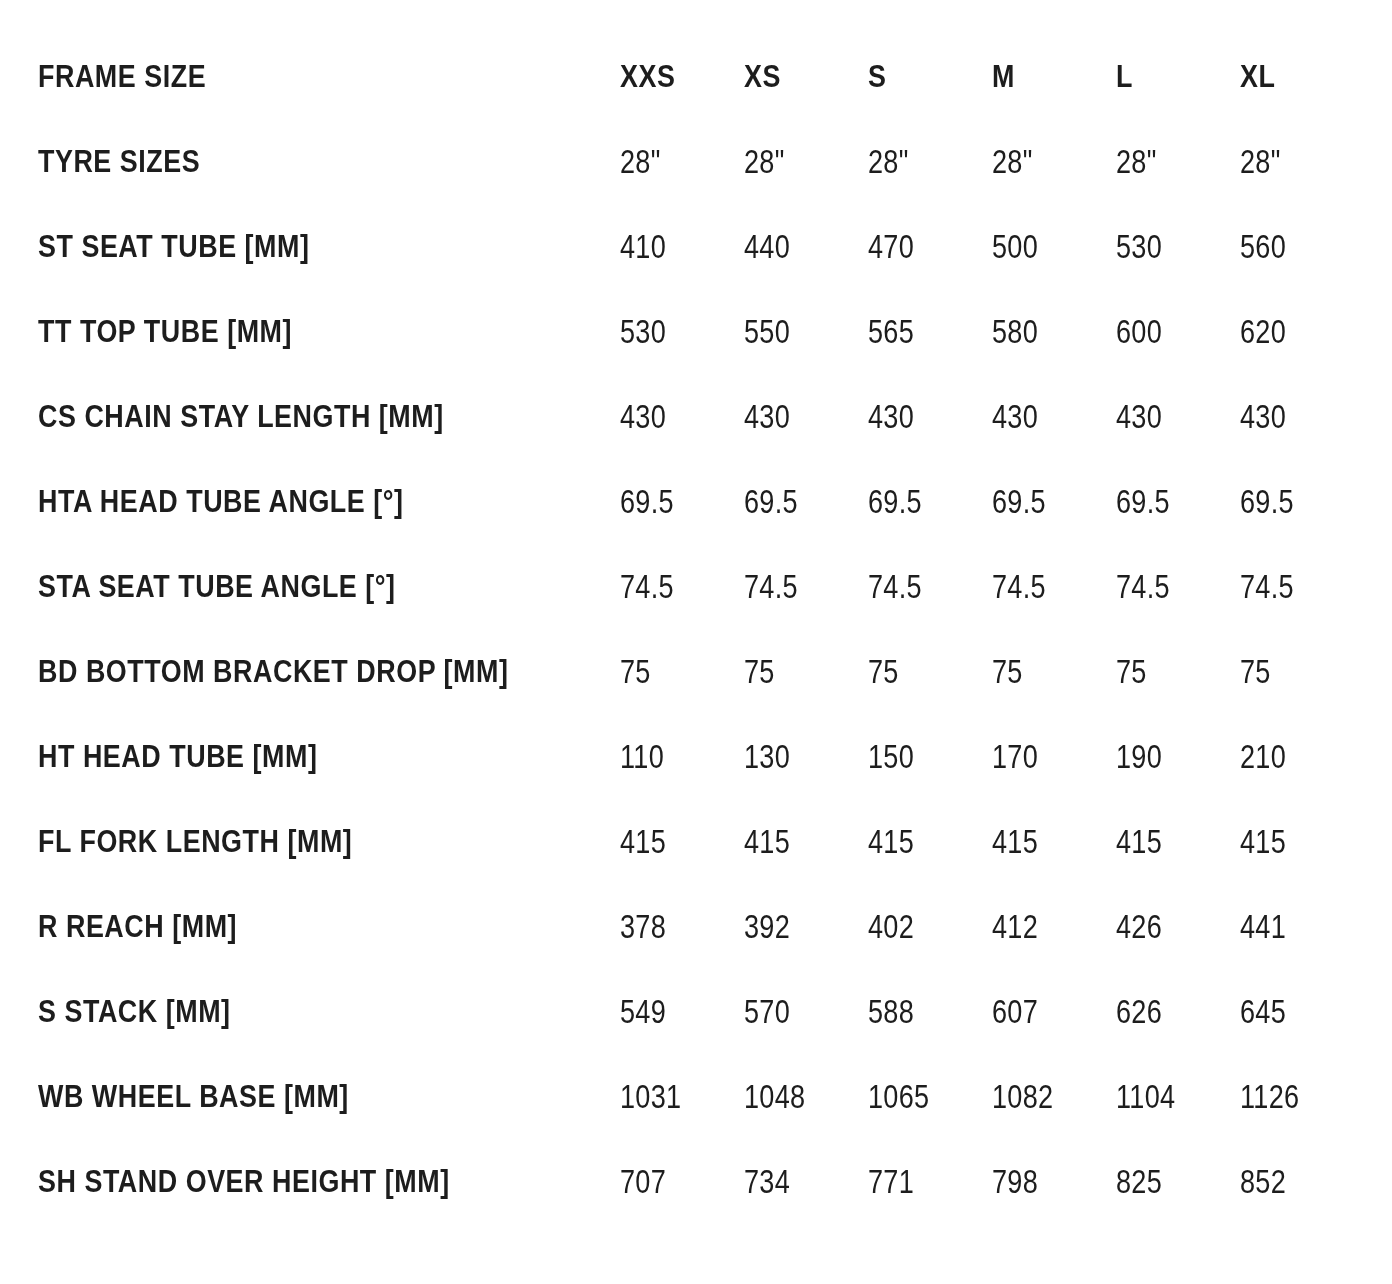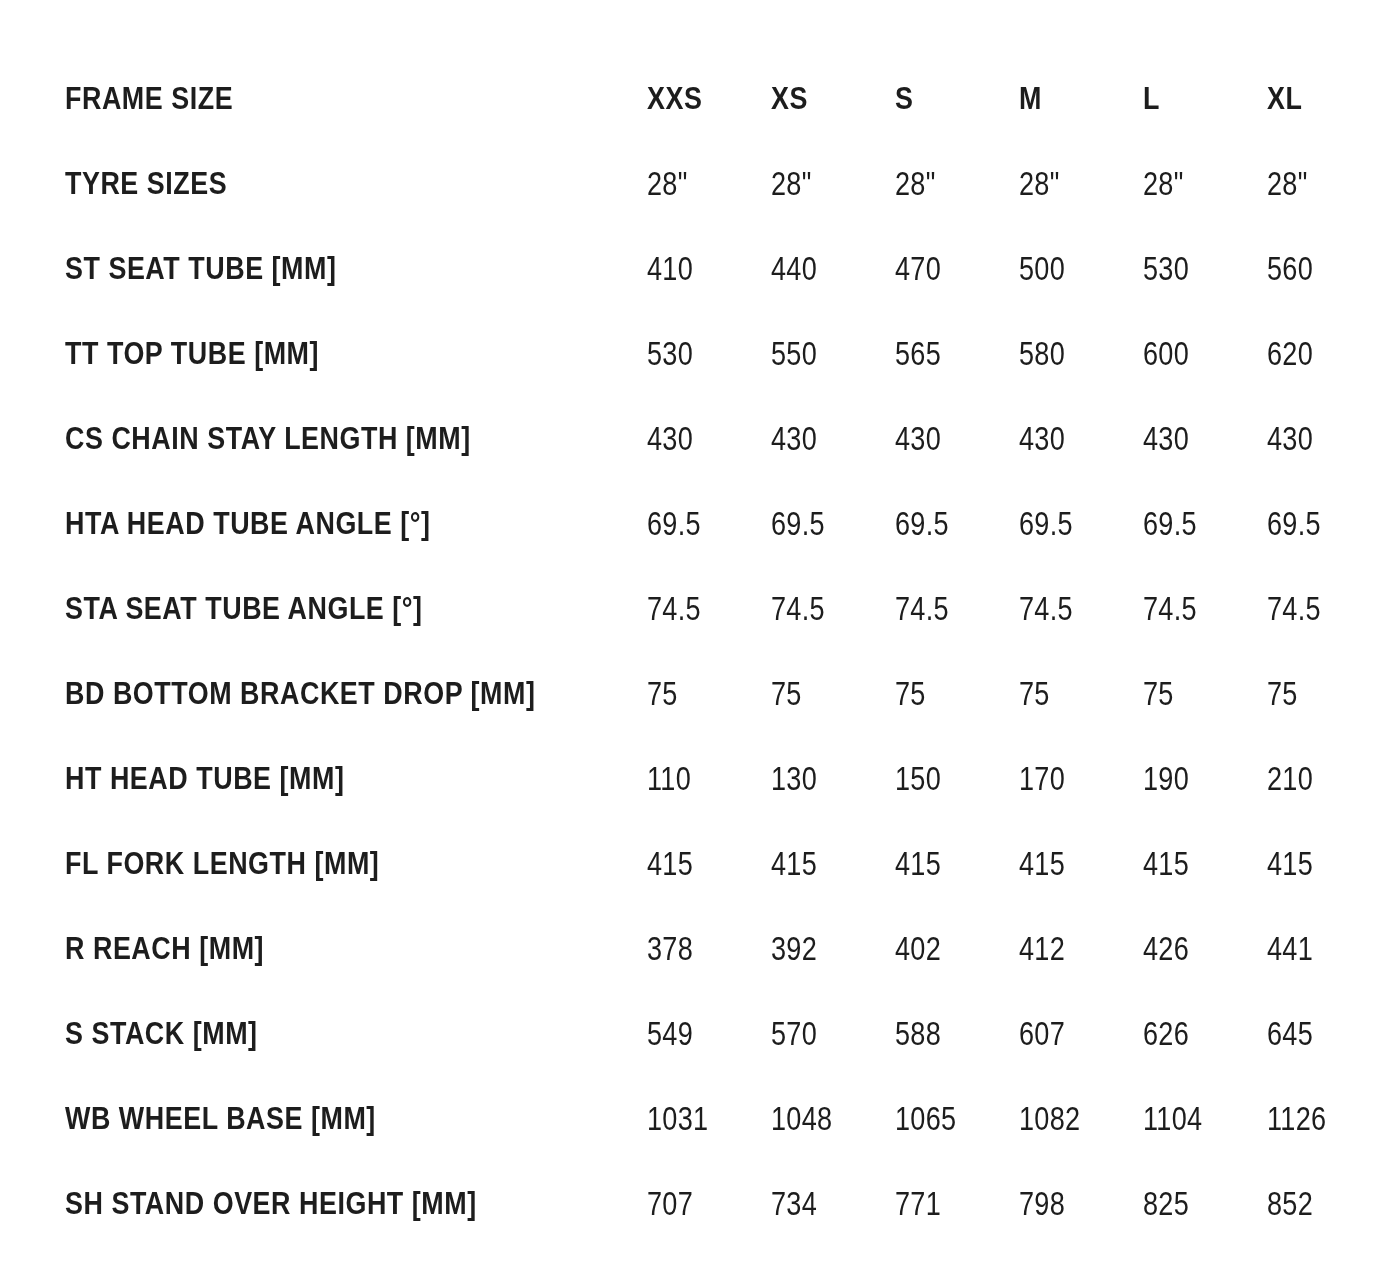--- a/index.html
+++ b/index.html
@@ -7,25 +7,24 @@
     padding: 0;
     width: 1392px;
     height: 1284px;
     background: #ffffff;
     font-family: "Liberation Sans", sans-serif;
     color: #1d1d1d;
     overflow: hidden;
   }
   .geo-table {
     position: absolute;
-    top: 56px;
+    top: 34px;
     left: 38px;
     display: grid;
     grid-template-columns: 582px repeat(6, 124px);
-    margin-left: 27px;
   }
   .geo-row { display: contents; }
   .cell {
     height: 85px;
     display: flex;
     align-items: center;
     white-space: nowrap;
     overflow: visible;
   }
   .cell > span {

